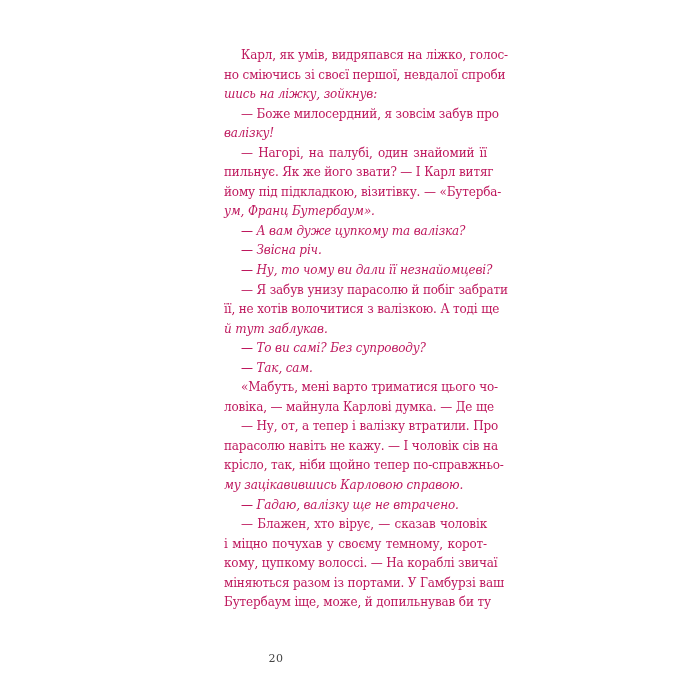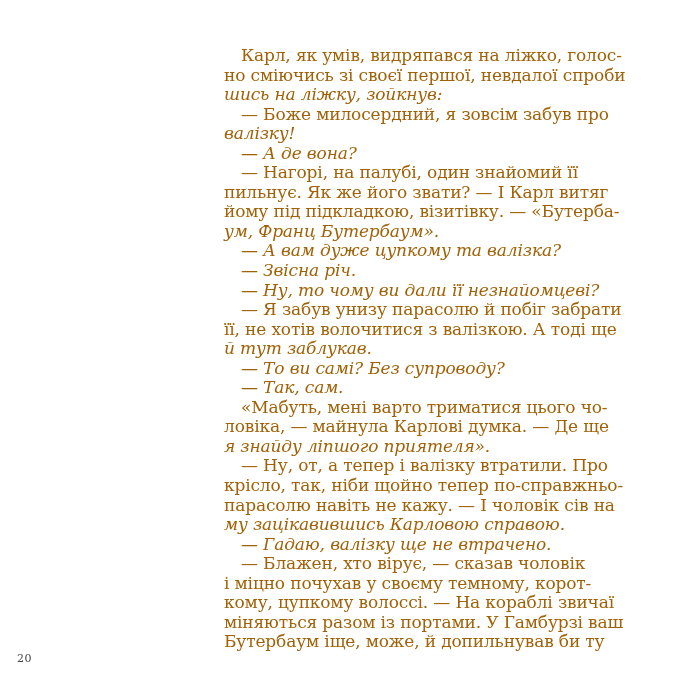--- a/index.html
+++ b/index.html
@@ -18,80 +18,78 @@
     left: 0; top: 0;
     width: 700px; height: 700px;
     background: #ffffff;
   }
   .text-block {
     position: absolute;
     left: 224px;
     top: 46px;
     width: 263px;
     font-family: "DejaVu Serif", "Liberation Serif", serif;
-    font-size: 17px;
+    font-size: 12px;
     line-height: 19.55px;
-    color: #a16207;
+    color: #be185d;
     letter-spacing: -0.15px;
   }
   .line {
     display: block;
     white-space: nowrap;
     text-align: justify;
     text-align-last: justify;
     height: 19.55px;
   }
   .line.indent {
     padding-left: 17px;
   }
   .line.last {
     text-align-last: left;
     font-style: italic;
   }
   .page-number {
     position: absolute;
-    left: 17px;
+    left: 0;
     width: 552px;
     top: 652px;
-    text-align: left;
+    text-align: center;
     font-family: "DejaVu Serif", "Liberation Serif", serif;
     font-size: 11px;
     color: #444444;
     letter-spacing: 0.5px;
   }
 </style>
 </head>
 <body>
 
 <div class="page">
   <div class="text-block" id="text-block">
       <span class="line indent">Карл, як умів, видряпався на ліжко, голос-</span>
       <span class="line">но сміючись зі своєї першої, невдалої спроби</span>
       <span class="line last">шись на ліжку, зойкнув:</span>
       <span class="line indent">— Боже милосердний, я зовсім забув про</span>
       <span class="line last">валізку!</span>
-      <span class="line indent last">— А де вона?</span>
       <span class="line indent">— Нагорі, на палубі, один знайомий її</span>
       <span class="line">пильнує. Як же його звати? — І Карл витяг</span>
       <span class="line">йому під підкладкою, візитівку. — «Бутерба-</span>
       <span class="line last">ум, Франц Бутербаум».</span>
       <span class="line indent last">— А вам дуже цупкому та валізка?</span>
       <span class="line indent last">— Звісна річ.</span>
       <span class="line indent last">— Ну, то чому ви дали її незнайомцеві?</span>
       <span class="line indent">— Я забув унизу парасолю й побіг забрати</span>
       <span class="line">її, не хотів волочитися з валізкою. А тоді ще</span>
       <span class="line last">й тут заблукав.</span>
       <span class="line indent last">— То ви самі? Без супроводу?</span>
       <span class="line indent last">— Так, сам.</span>
       <span class="line indent">«Мабуть, мені варто триматися цього чо-</span>
       <span class="line">ловіка, — майнула Карлові думка. — Де ще</span>
-      <span class="line last">я знайду ліпшого приятеля».</span>
       <span class="line indent">— Ну, от, а тепер і валізку втратили. Про</span>
+      <span class="line">парасолю навіть не кажу. — І чоловік сів на</span>
       <span class="line">крісло, так, ніби щойно тепер по-справжньо-</span>
-      <span class="line">парасолю навіть не кажу. — І чоловік сів на</span>
       <span class="line last">му зацікавившись Карловою справою.</span>
       <span class="line indent last">— Гадаю, валізку ще не втрачено.</span>
       <span class="line indent">— Блажен, хто вірує, — сказав чоловік</span>
       <span class="line">і міцно почухав у своєму темному, корот-</span>
       <span class="line">кому, цупкому волоссі. — На кораблі звичаї</span>
       <span class="line">міняються разом із портами. У Гамбурзі ваш</span>
       <span class="line">Бутербаум іще, може, й допильнував би ту</span>
     </div>
   <div class="page-number">20</div>
 </div>

